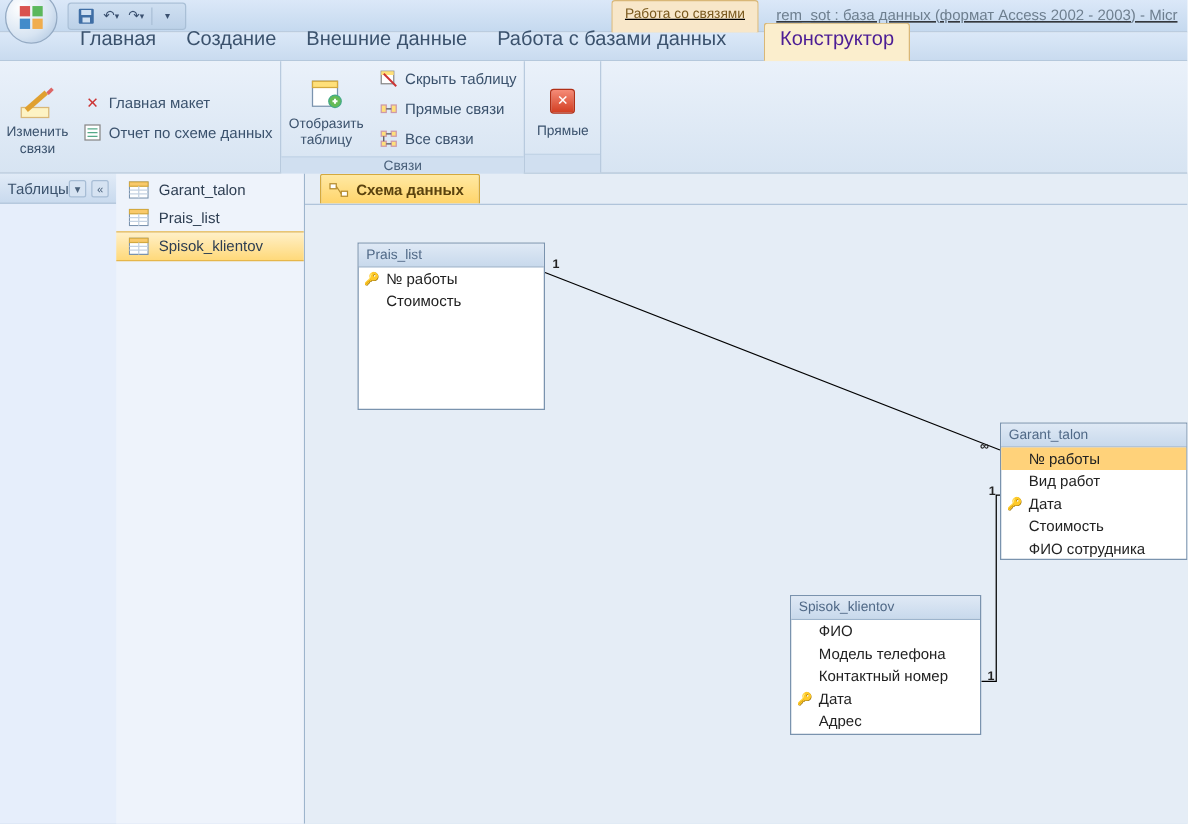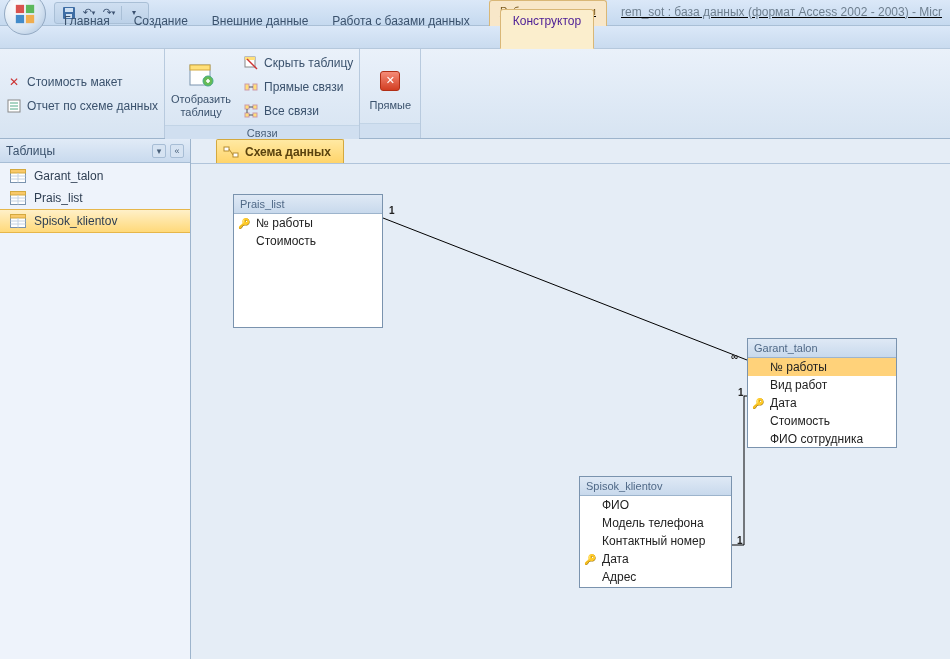--- a/index.html
+++ b/index.html
@@ -11,53 +11,53 @@
   .office-logo { width: 22px; height: 22px; }
   .qat { display: flex; align-items: center; gap: 4px; margin-left: 4px; height: 22px; background: linear-gradient(#cfdff1,#bcd1e8); border: 1px solid #a9bfd6; border-radius: 3px; padding: 0 6px; }
   .qat-btn { width: 16px; height: 16px; display: flex; align-items: center; justify-content: center; color: #3b5170; font-size: 11px; }
   .qat-sep { width: 1px; height: 14px; background: #a9bfd6; }
   .title-context { margin-left: auto; margin-right: 0; display: flex; align-items: stretch; height: 26px; text-decoration: underline; }
   .context-tab-label { background: #f8e7c9; border: 1px solid #d9b777; border-bottom: none; color: #7a5a1f; padding: 4px 10px 2px; border-radius: 3px 3px 0 0; font-size: 11px; }
   .title-text { color: #6e7f8f; font-size: 12px; padding: 5px 8px 0 14px; white-space: nowrap; overflow: hidden; }
 
   
   .tabs { height: 23px; background: linear-gradient(#dbe8f8,#c9dbef); display: flex; align-items: flex-end; padding-left: 52px; border-bottom: 1px solid #b5c8dc; }
-  .tab { padding: 4px 12px 20px; color: #3b526d; cursor: pointer; font-size: 12px; }
+  .tab { padding: 4px 12px 7px; color: #3b526d; cursor: pointer; font-size: 16px; }
   .tab.context { background: #fbeecd; border: 1px solid #d9b777; border-bottom: 1px solid #fbeecd; border-radius: 3px 3px 0 0; color: #4c1d95; margin-bottom: -1px; }
 
   
   .ribbon { height: 90px; background: linear-gradient(#eaf1fa, #d7e4f2); border-bottom: 1px solid #9db4cc; display: flex; }
   .group { border-right: 1px solid #b8cade; display: flex; flex-direction: column; }
   .group-body { flex: 1; display: flex; }
   .group-label { text-align: center; font-size: 11px; color: #4a617b; background: #d0dff0; padding: 1px 0; border-top: 1px solid #c2d4e6; }
 
   .big-btn { width: 60px; display: flex; flex-direction: column; align-items: center; justify-content: center; padding: 4px 2px 0; gap: 2px; cursor: pointer; }
   .big-btn-icon { width: 32px; height: 32px; display: flex; align-items: center; justify-content: center; font-size: 20px; }
   .big-btn-label { font-size: 11px; color: #3b526d; text-align: center; line-height: 1.15; }
 
   .small-stack { display: flex; flex-direction: column; justify-content: center; gap: 4px; padding: 4px 6px; }
   .small-btn { display: flex; align-items: center; gap: 5px; cursor: pointer; font-size: 11px; color: #3b526d; height: 20px; white-space: nowrap; }
   .small-icon { width: 16px; height: 16px; display: inline-flex; align-items: center; justify-content: center; font-size: 12px; }
 
   
   .workspace { display: flex; height: calc(659px - 26px - 23px - 90px); background: #b9cde2; }
 
   
-  .navpane { width: 191px; background: #e6eefb; border-right: 1px solid #9db4cc; display: flex; flex-direction: column; }
+  .navpane { width: 244px; background: #e6eefb; border-right: 1px solid #9db4cc; display: flex; flex-direction: row; }
   .nav-header { height: 24px; background: linear-gradient(#e1ebf7,#c9daee); border-bottom: 1px solid #a7bdd5; display: flex; align-items: center; padding: 0 6px; color: #3b526d; font-size: 12px; }
   .nav-header-controls { margin-left: auto; display: flex; gap: 4px; align-items: center; }
   .nav-ctrl { width: 14px; height: 14px; background: #d6e3f2; border: 1px solid #a7bdd5; border-radius: 2px; display: flex; align-items: center; justify-content: center; font-size: 9px; color: #4a617b; cursor: pointer; }
   .nav-list { flex: 1; padding: 2px 0; background: #eef3fb; }
   .nav-item { display: flex; align-items: center; gap: 8px; padding: 4px 10px; color: #2e3e52; cursor: pointer; font-size: 12px; }
   .nav-item.selected { background: linear-gradient(#fff0c8,#ffd97a); border: 1px solid #e6b64a; border-left: none; border-right: none; }
   .table-icon { width: 16px; height: 14px; }
 
   
   .canvas-wrap { flex: 1; position: relative; background: #e5edf6; }
-  .doc-tab { position: absolute; left: 12px; top: 0; height: 24px; display: flex; align-items: center; background: linear-gradient(#ffe9a3,#ffd46a); border: 1px solid #d4a93e; border-bottom: none; border-radius: 2px 2px 0 0; padding: 0 12px 0 6px; gap: 6px; color: #5a420e; font-weight: 600; font-size: 12px; margin-left: 13px; }
+  .doc-tab { position: absolute; left: 12px; top: 0; height: 24px; display: flex; align-items: center; background: linear-gradient(#ffe9a3,#ffd46a); border: 1px solid #d4a93e; border-bottom: none; border-radius: 2px 2px 0 0; padding: 0 12px 0 6px; gap: 6px; color: #5a420e; font-weight: 600; font-size: 12px; }
   .canvas { position: absolute; left: 0; right: 0; top: 24px; bottom: 0; background: #e5edf6; border-top: 1px solid #b0c4da; }
 
   
   .dg-table { position: absolute; background: #fff; border: 1px solid #7a93ae; min-width: 140px; }
   .dg-title { background: linear-gradient(#dfe9f5,#c8d9ec); border-bottom: 1px solid #9db4cc; color: #506987; font-size: 11px; padding: 3px 6px; cursor: move; }
   .dg-row { display: flex; align-items: center; gap: 4px; padding: 2px 6px 2px 4px; font-size: 11px; color: #222; white-space: nowrap; }
   .dg-row.selected { background: #ffd27a; }
   .key-slot { width: 14px; height: 12px; display: inline-flex; align-items: center; justify-content: center; }
   .key-icon { color: #c59a2a; font-size: 10px; }
 
@@ -103,24 +103,35 @@
   <div class="tab">Внешние данные</div>
   <div class="tab">Работа с базами данных</div>
   <div style="width:18px"></div>
   <div class="tab context">Конструктор</div>
 </div>
 
 <div class="ribbon">
 
   <div class="group">
     <div class="group-body">
+      <div class="big-btn">
+        <div class="big-btn-icon">
+          <svg width="30" height="28" viewBox="0 0 30 28">
+            <rect x="2" y="18" width="22" height="8" fill="#fdf3c4" stroke="#d9b777"></rect>
+            <path d="M6 20 L22 6" stroke="#e0a030" stroke-width="4"></path>
+            <path d="M22 6 L26 2 L28 4 L24 8 Z" fill="#d66"></path>
+          </svg>
+        </div>
+        <div class="big-btn-label" style="white-space:pre-line">Изменить
+связи</div>
+      </div>
       <div class="small-stack">
         <div class="small-btn">
           <span class="small-icon" style="color:#c33">✕</span>
-          <span>Стоимость макет</span>
+          <span>Главная макет</span>
         </div>
         <div class="small-btn">
           <span class="small-icon">
             <svg width="14" height="14" viewBox="0 0 14 14">
                 <rect x="1" y="1" width="12" height="12" fill="#fff" stroke="#888"></rect>
                 <line x1="3" y1="4" x2="11" y2="4" stroke="#5a8"></line>
                 <line x1="3" y1="7" x2="11" y2="7" stroke="#5a8"></line>
                 <line x1="3" y1="10" x2="11" y2="10" stroke="#5a8"></line>
               </svg>
           </span>

